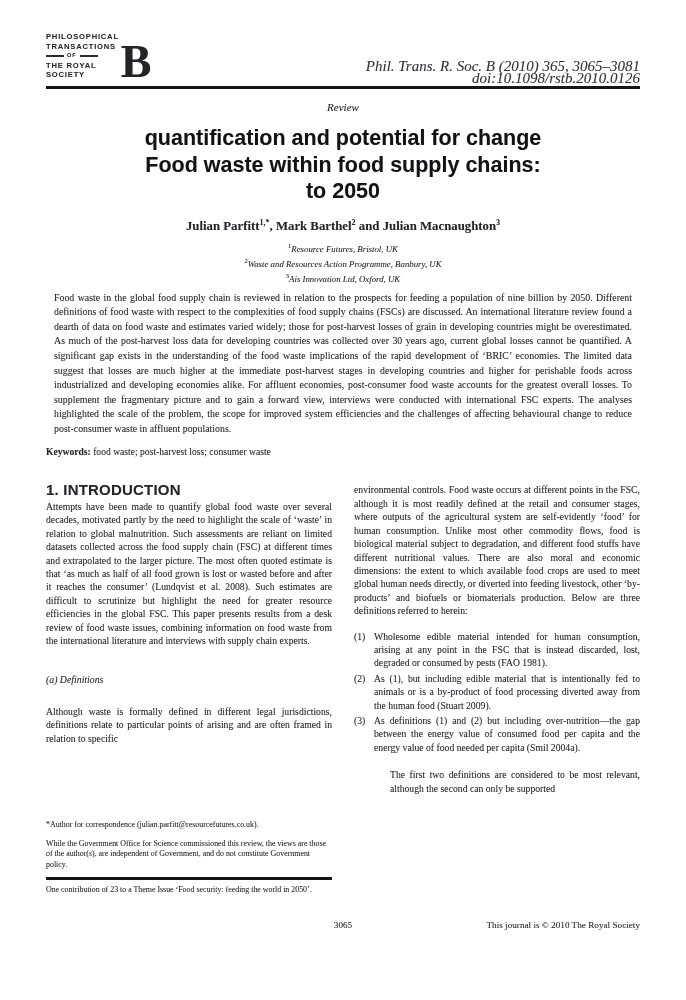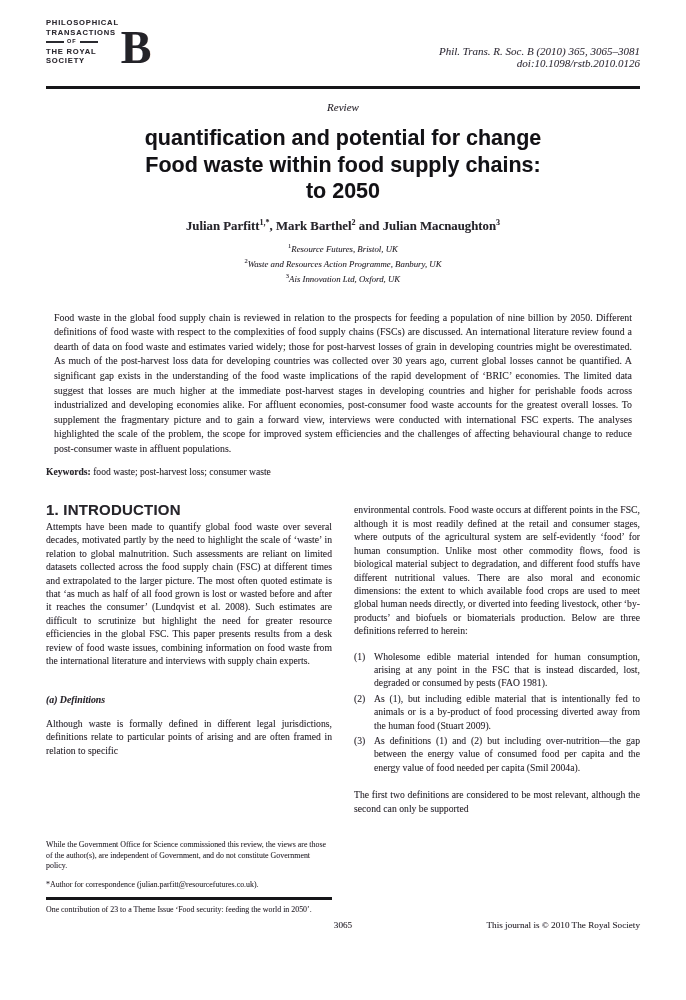--- a/index.html
+++ b/index.html
@@ -13,52 +13,52 @@
   }
   .page {
     position: absolute; inset: 0;
     padding: 18px 46px 0 46px;
     
     filter: blur(0.28px);
     text-shadow: 0.3px 0 0 rgba(190,90,40,0.18), -0.3px 0 0 rgba(40,80,190,0.18);
   }
 
   
-  .header { display: flex; justify-content: space-between; align-items: flex-start; height: 66px; }
+  .header { display: flex; justify-content: space-between; align-items: flex-end; height: 66px; }
   .logo { display: flex; align-items: flex-start; }
   .logo-lines { font-family: "Liberation Sans", sans-serif; font-weight: bold; font-size: 7.6px; line-height: 9.6px; letter-spacing: 0.8px; color: #2b2b30; }
   .logo-of { display: flex; align-items: center; gap: 3px; font-size: 5.5px; letter-spacing: 1px; }
   .logo-of .rule-seg { display: inline-block; width: 18px; height: 2.2px; background: #2b2b30; }
   .logo-b { font-family: "Liberation Serif", serif; font-weight: bold; font-size: 46px; line-height: 44px; margin-left: 2px; margin-top: 8px; color: #232328; }
-  .citation { text-align: right; font-style: italic; font-size: 11px; line-height: 11.5px; color: #33333b; padding-top: 28px; }
+  .citation { text-align: right; font-style: italic; font-size: 15px; line-height: 11.5px; color: #33333b; padding-top: 28px; }
   .head-rule { height: 3px; background: #161618; margin-top: 2px; }
 
   
   .article-type { text-align: center; font-style: italic; font-size: 11px; margin-top: 12px; }
   .title { text-align: center; font-family: "Liberation Sans", sans-serif; font-weight: bold; font-size: 21.5px; line-height: 26.5px; margin-top: 12px; color: #121215; }
   .authors { text-align: center; font-weight: bold; font-size: 12.8px; margin-top: 13px; }
   .authors sup { font-size: 8px; }
   .affiliations { text-align: center; font-style: italic; font-size: 8.8px; line-height: 12px; margin-top: 6px; }
   .affiliations sup { font-size: 6.5px; font-style: normal; }
 
   
-  .abstract { margin: 26px 8px 0 8px; font-size: 9.9px; line-height: 14.6px; text-align: justify; }
+  .abstract { margin: 6px 8px 0 8px; font-size: 9.9px; line-height: 14.6px; text-align: justify; }
   .keywords { font-size: 9.6px; margin-top: 10px; }
   .keywords .kw-label { font-weight: bold; }
 
   
   .columns { display: flex; gap: 22px; margin-top: 26px; height: 412px; overflow: hidden; }
   .col { width: 286px; font-size: 9.7px; line-height: 13.4px; text-align: justify; display: flex; flex-direction: column; }
   .sec-heading { font-family: "Liberation Sans", sans-serif; font-weight: bold; font-size: 15px; letter-spacing: 0.2px; margin-bottom: 3px; }
-  .sub-heading { font-weight: bold; font-style: italic; font-size: 9.8px; margin-top: 26px; margin-bottom: 10px; }
+  .sub-heading { font-weight: normal; font-style: italic; font-size: 9.8px; margin-top: 26px; margin-bottom: 18px; }
   .def-list { margin-top: 12px; }
   .def-item { display: flex; margin-bottom: 2px; }
   .def-marker { width: 20px; flex: none; }
   .def-text { flex: 1; text-align: justify; }
-  .closing { margin-top: 12px; }
+  .closing { margin-top: 12px; margin-left: 36px; }
 
   
   .footnotes { margin-top: auto; font-size: 7.9px; line-height: 10.6px; text-align: left; }
   .fn { margin-top: 8px; }
   .fn-rule { height: 2.6px; background: #161618; margin-top: 7px; margin-bottom: 5px; }
 
   
   .footer { position: absolute; left: 46px; right: 46px; top: 920px; height: 16px; font-size: 9.2px; }
   .page-number { position: absolute; left: 0; right: 0; text-align: center; }
   .copyright { position: absolute; right: 0; }
@@ -111,22 +111,22 @@
 
   <div class="columns">
 
     <div class="col">
       <div class="sec-heading">1. INTRODUCTION</div>
       <div>Attempts have been made to quantify global food waste over several decades, motivated partly by the need to highlight the scale of ‘waste’ in relation to global malnutrition. Such assessments are reliant on limited datasets collected across the food supply chain (FSC) at different times and extrapolated to the larger picture. The most often quoted estimate is that ‘as much as half of all food grown is lost or wasted before and after it reaches the consumer’ (Lundqvist et al. 2008). Such estimates are difficult to scrutinize but highlight the need for greater resource efficiencies in the global FSC. This paper presents results from a desk review of food waste issues, combining information on food waste from the international literature and interviews with supply chain experts.</div>
       <div class="sub-heading">(a) Definitions</div>
       <div>Although waste is formally defined in different legal jurisdictions, definitions relate to particular points of arising and are often framed in relation to specific</div>
 
       <div class="footnotes">
+        <div class="fn">*Author for correspondence (julian.parfitt@resourcefutures.co.uk).</div>
         <div class="fn">While the Government Office for Science commissioned this review, the views are those of the author(s), are independent of Government, and do not constitute Government policy.</div>
-        <div class="fn">*Author for correspondence (julian.parfitt@resourcefutures.co.uk).</div>
         <div class="fn-rule"></div>
         <div>One contribution of 23 to a Theme Issue ‘Food security: feeding the world in 2050’.</div>
       </div>
     </div>
 
     <div class="col">
       <div>environmental controls. Food waste occurs at different points in the FSC, although it is most readily defined at the retail and consumer stages, where outputs of the agricultural system are self-evidently ‘food’ for human consumption. Unlike most other commodity flows, food is biological material subject to degradation, and different food stuffs have different nutritional values. There are also moral and economic dimensions: the extent to which available food crops are used to meet global human needs directly, or diverted into feeding livestock, other ‘by-products’ and biofuels or biomaterials production. Below are three definitions referred to herein:</div>
       <div class="def-list">
         <div class="def-item">
           <span class="def-marker">(1)</span>

